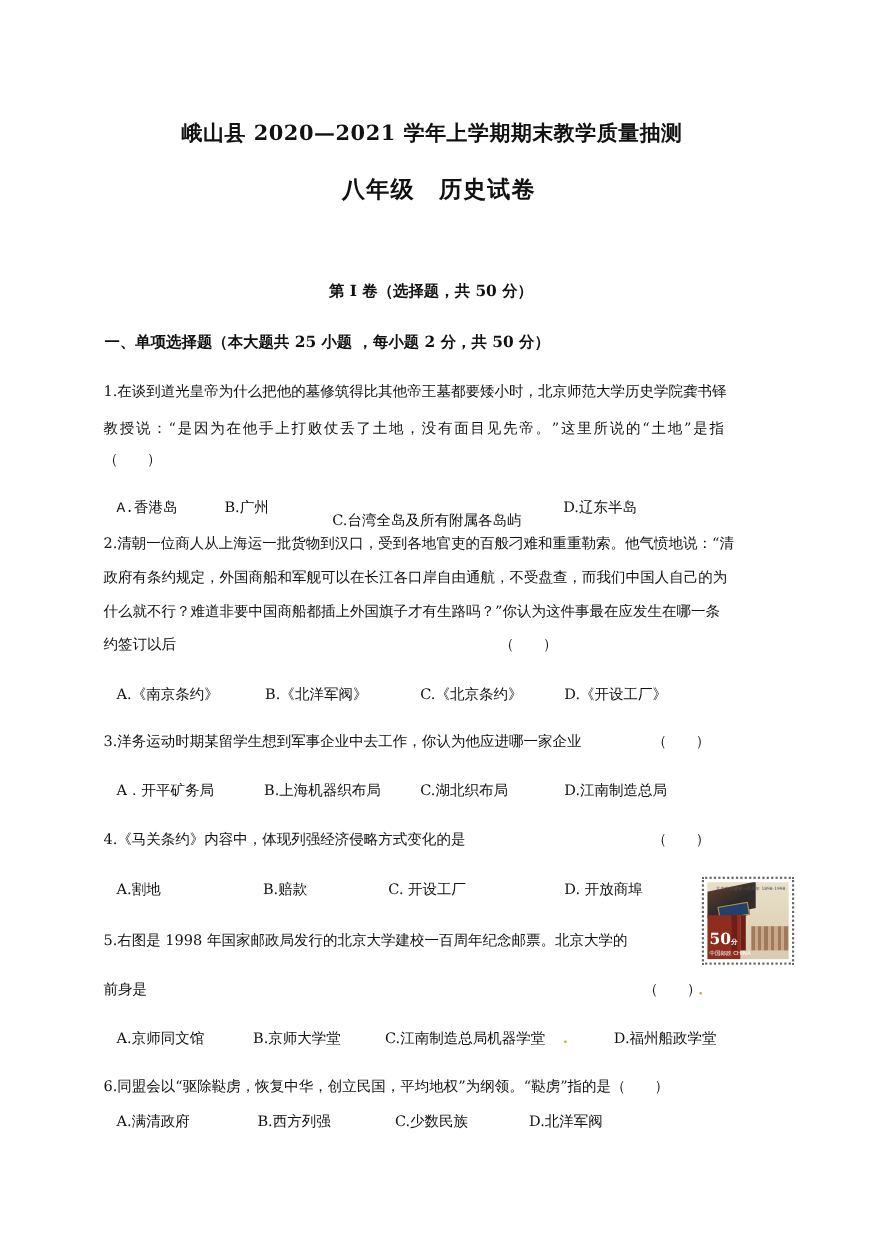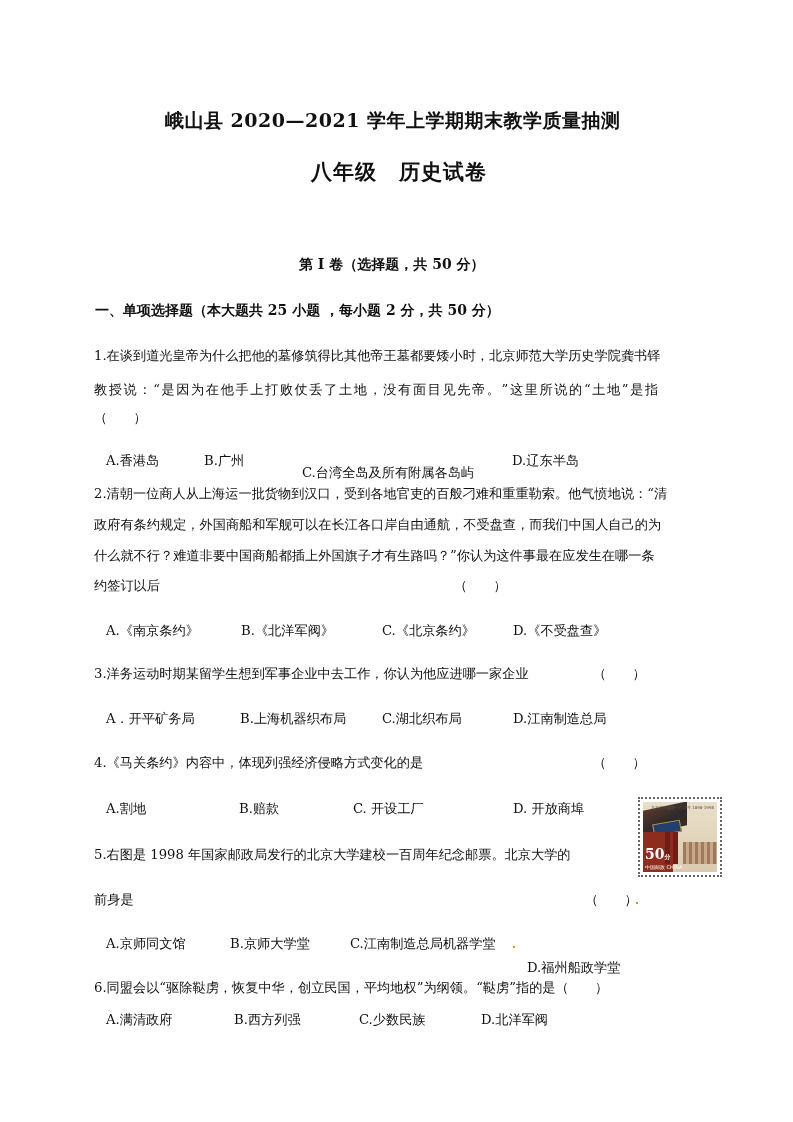--- a/index.html
+++ b/index.html
@@ -37,36 +37,36 @@
 <div class="abs title" style="left:165px; top:108px;">峨山县 2020—2021 学年上学期期末教学质量抽测</div>
 <div class="abs subtitle" style="left:311px; top:158px;">八年级　历史试卷</div>
 
 <div class="abs section" style="left:299px; top:256px;">第 I 卷（选择题，共 50 分）</div>
 <div class="abs section" style="left:95px; top:302px;">一、单项选择题（本大题共 25 小题 ，每小题 2 分，共 50 分）</div>
 
 <div>
   <div class="abs q" style="left:94px; top:347px;">1.在谈到道光皇帝为什么把他的墓修筑得比其他帝王墓都要矮小时，北京师范大学历史学院龚书铎</div>
   <div class="abs q" style="left:94px; top:381px; letter-spacing:1.6px;">教授说：“是因为在他手上打败仗丢了土地，没有面目见先帝。”这里所说的“土地”是指</div>
   <div class="abs q" style="left:94px; top:409px;">（　　）</div>
-  <div class="abs opt" style="left:106px; top:452px;">A.香港岛</div>
+  <div class="abs opt" style="left:106px; top:452px;font-family:Liberation Mono, monospace;">A.香港岛</div>
   <div class="abs opt" style="left:204px; top:452px;">B.广州</div>
   <div class="abs opt" style="left:290px; top:464px;margin-left:12px;">C.台湾全岛及所有附属各岛屿</div>
   <div class="abs opt" style="left:512px; top:452px;">D.辽东半岛</div>
 </div>
 
 <div>
   <div class="abs q" style="left:94px; top:485px;">2.清朝一位商人从上海运一批货物到汉口，受到各地官吏的百般刁难和重重勒索。他气愤地说：“清</div>
   <div class="abs q" style="left:94px; top:516px;">政府有条约规定，外国商船和军舰可以在长江各口岸自由通航，不受盘查，而我们中国人自己的为</div>
   <div class="abs q" style="left:94px; top:547px;">什么就不行？难道非要中国商船都插上外国旗子才有生路吗？”你认为这件事最在应发生在哪一条</div>
   <div class="abs q" style="left:94px; top:577px;">约签订以后</div>
   <div class="abs q" style="left:454px; top:577px;">（　　）</div>
   <div class="abs opt" style="left:106px; top:622px;">A.《南京条约》</div>
   <div class="abs opt" style="left:241px; top:622px;">B.《北洋军阀》</div>
   <div class="abs opt" style="left:382px; top:622px;">C.《北京条约》</div>
-  <div class="abs opt" style="left:513px; top:622px;">D.《不受盘查》</div>
+  <div class="abs opt" style="left:513px; top:622px;">D.《开设工厂》</div>
 </div>
 
 <div>
   <div class="abs q" style="left:94px; top:665px;">3.洋务运动时期某留学生想到军事企业中去工作，你认为他应进哪一家企业</div>
   <div class="abs q" style="left:593px; top:665px;">（　　）</div>
   <div class="abs opt" style="left:106px; top:710px;">A．开平矿务局</div>
   <div class="abs opt" style="left:240px; top:710px;text-align:center;">B.上海机器织布局</div>
   <div class="abs opt" style="left:382px; top:710px;">C.湖北织布局</div>
   <div class="abs opt" style="left:513px; top:710px;">D.江南制造总局</div>
 </div>
@@ -96,21 +96,21 @@
 
 <div>
   <div class="abs q" style="left:94px; top:846px;">5.右图是 1998 年国家邮政局发行的北京大学建校一百周年纪念邮票。北京大学的</div>
   <div class="abs q" style="left:94px; top:891px;">前身是</div>
   <div class="abs q" style="left:585px; top:891px;">（　　）</div>
   <div class="dot" style="left:636px; top:902px;"></div>
   <div class="abs opt" style="left:106px; top:935px;">A.京师同文馆</div>
   <div class="abs opt" style="left:230px; top:935px;">B.京师大学堂</div>
   <div class="abs opt" style="left:350px; top:935px;">C.江南制造总局机器学堂</div>
   <div class="dot" style="left:513px; top:946px;"></div>
-  <div class="abs opt" style="left:527px; top:935px;margin-top:24px;">D.福州船政学堂</div>
+  <div class="abs opt" style="left:558px; top:935px;">D.福州船政学堂</div>
 </div>
 
 <div>
   <div class="abs q" style="left:94px; top:979px;">6.同盟会以“驱除鞑虏，恢复中华，创立民国，平均地权”为纲领。“鞑虏”指的是（　　）</div>
   <div class="abs opt" style="left:106px; top:1011px;">A.满清政府</div>
   <div class="abs opt" style="left:234px; top:1011px;">B.西方列强</div>
   <div class="abs opt" style="left:359px; top:1011px;">C.少数民族</div>
   <div class="abs opt" style="left:481px; top:1011px;">D.北洋军阀</div>
 </div>
 

